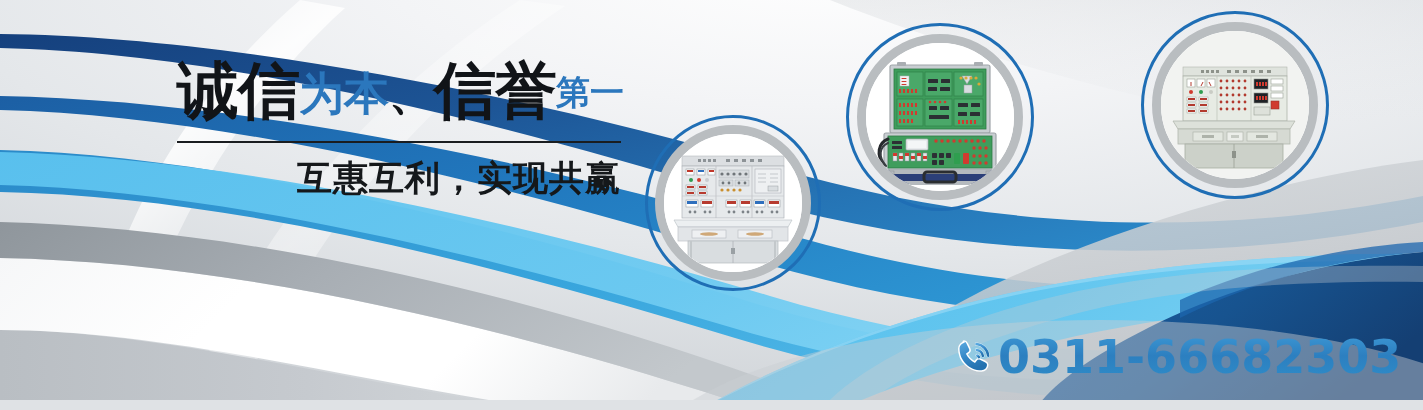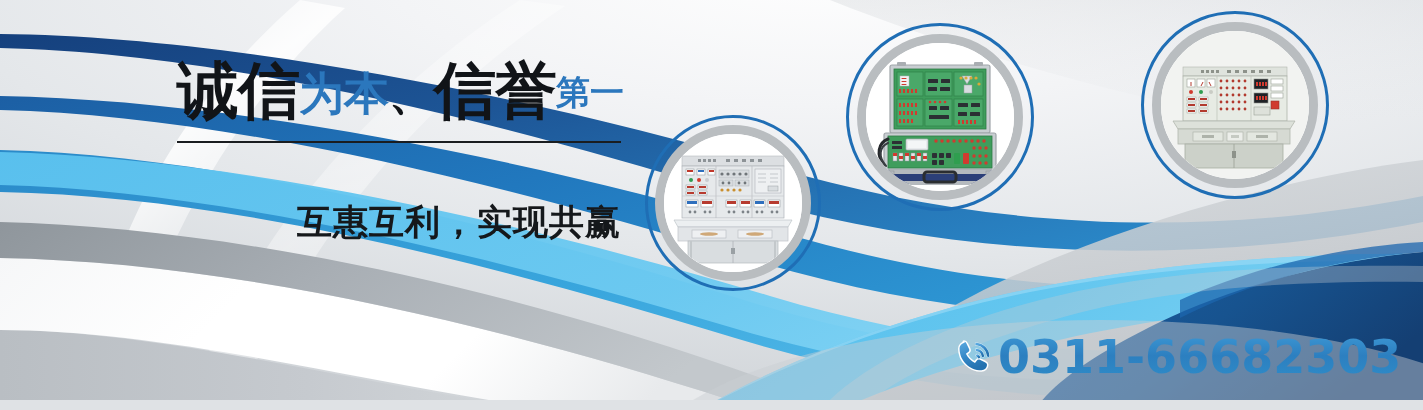--- a/index.html
+++ b/index.html
@@ -42,21 +42,20 @@
   }
   #rule{
     position:absolute;left:177px;top:141px;width:444px;height:2px;
     background:#1a1d20;
   }
   #subline{
     position:absolute;left:177px;top:155px;width:444px;
     text-align:right;white-space:nowrap;
     font-size:35px;font-weight:bold;color:#15181b;letter-spacing:1px;
     font-family:"DejaVu Sans","Liberation Sans",sans-serif;
-    margin-top:44px;
   }
 
   
   .photo-circle{position:absolute;border-radius:50%;}
   .ring-outer{
     position:absolute;border-radius:50%;
     border:3px solid #1f6eb5;
     box-sizing:border-box;
   }
   .ring-grey{

